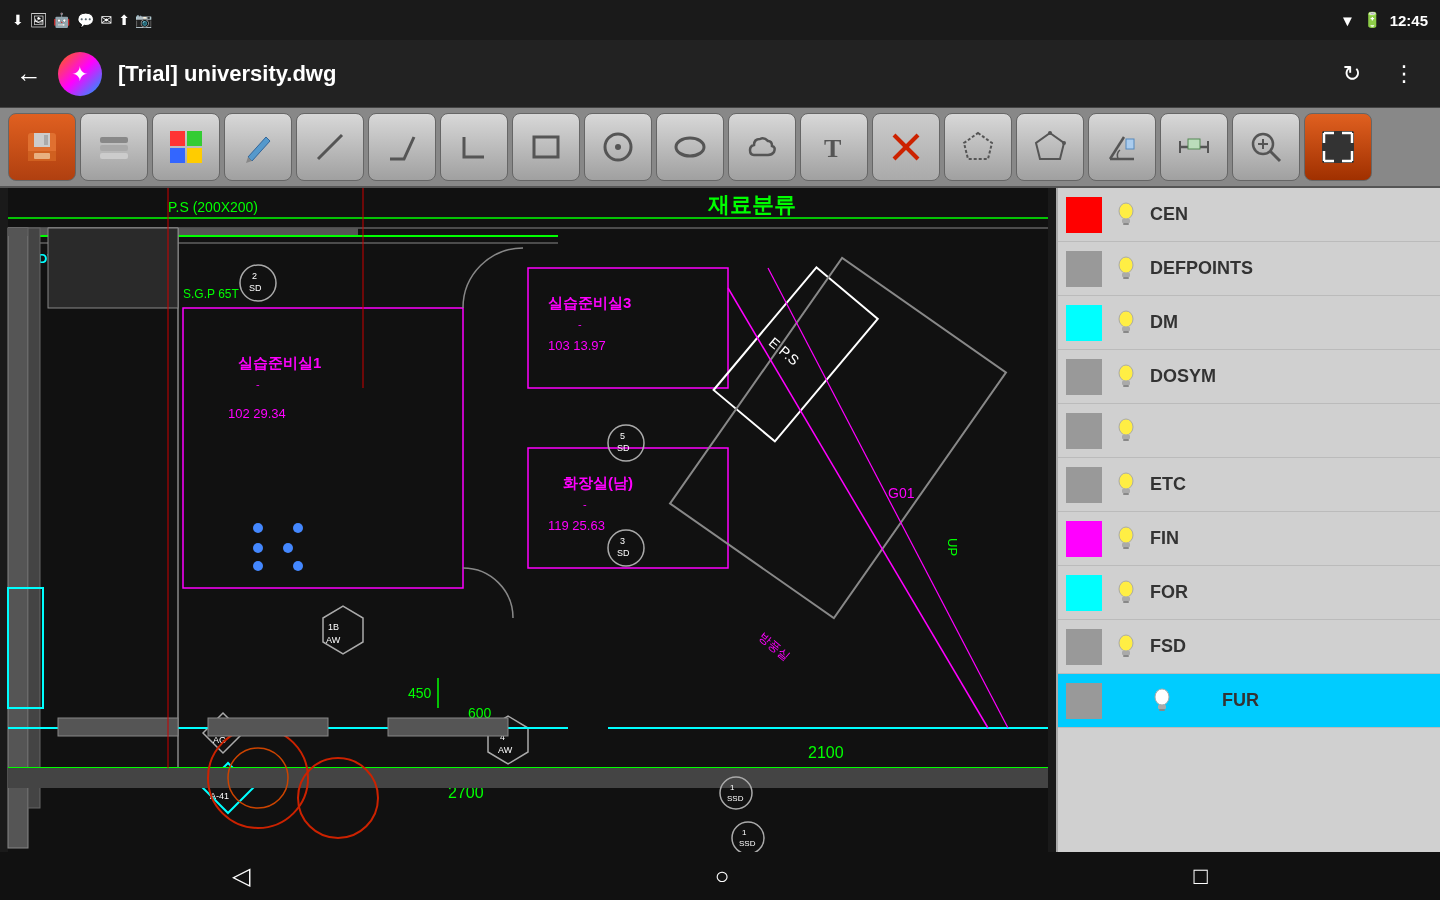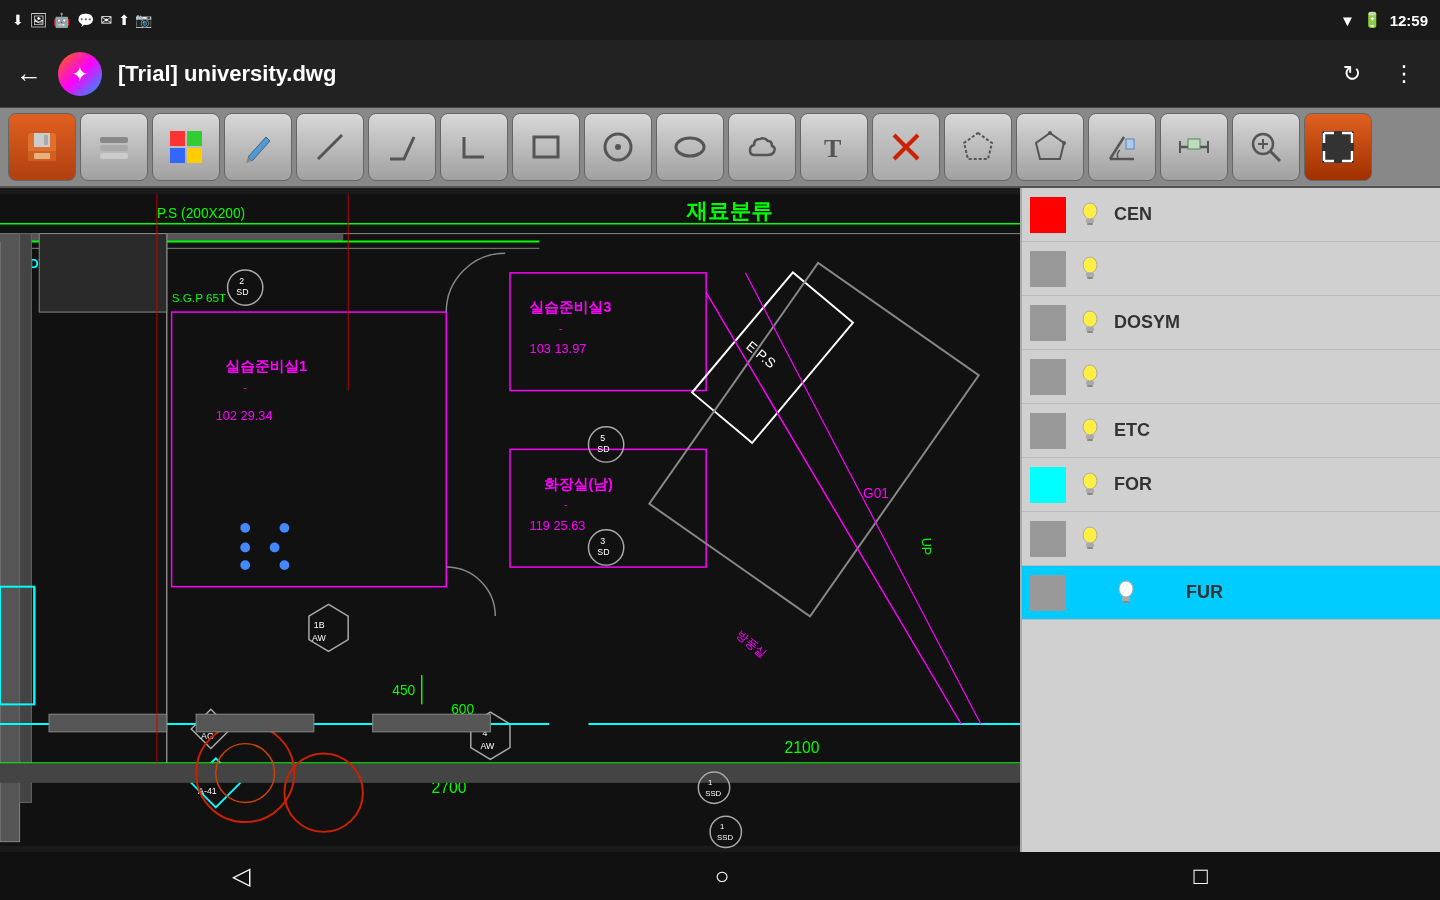--- a/index.html
+++ b/index.html
@@ -71,21 +71,21 @@
     
     #cad-canvas {
       flex: 1;
       background: #1a1a1a;
       position: relative;
       overflow: hidden;
     }
 
     
     #layer-panel {
-      width: 420px;
+      width: 384px;
       background: #d0d0d0;
       overflow-y: auto;
       border-left: 2px solid #aaa;
     }
     .layer-item {
       display: flex;
       align-items: center;
       height: 54px;
       border-bottom: 1px solid #bbb;
       padding: 0 8px;
@@ -137,21 +137,21 @@
     <span>🖼</span>
     <span>🤖</span>
     <span>💬</span>
     <span>✉</span>
     <span>⬆</span>
     <span>📷</span>
   </div>
   <div class="status-right">
     <span>▼</span>
     <span>🔋</span>
-    <span>12:59</span>
+    <span>12:45</span>
   </div>
 </div>
 
 <div id="title-bar">
   <div style="color:white;font-size:26px;cursor:pointer;">←</div>
   <div style="width:44px;height:44px;background:linear-gradient(135deg,#ff6600,#ff00ff,#00aaff);border-radius:50%;display:flex;align-items:center;justify-content:center;font-size:20px;color:white;">✦</div>
   <div class="title-text">[Trial] university.dwg</div>
   <div class="title-actions">
     <div class="title-icon-btn">↻</div>
     <div class="title-icon-btn">⋮</div>
@@ -456,20 +456,32 @@
         </div>
         <div class="layer-item">
           <div class="layer-color-box" style="background: rgb(153, 153, 153);"></div>
           <div class="layer-bulb" style="color: rgb(255, 221, 0);">
             <svg width="24" height="28" viewBox="0 0 24 28">
               <ellipse cx="12" cy="10" rx="7" ry="8" fill="#ffee44" stroke="#aaa" stroke-width="1"></ellipse>
               <rect x="8" y="18" width="8" height="4" rx="1" fill="#aaa"></rect>
               <rect x="9" y="22" width="6" height="2" rx="1" fill="#888"></rect>
             </svg>
           </div>
+          <div class="layer-name">DEFPOINTS</div>
+        </div>
+        <div class="layer-item">
+          <div class="layer-color-box" style="background: rgb(0, 255, 255);"></div>
+          <div class="layer-bulb" style="color: rgb(255, 221, 0);">
+            <svg width="24" height="28" viewBox="0 0 24 28">
+              <ellipse cx="12" cy="10" rx="7" ry="8" fill="#ffee44" stroke="#aaa" stroke-width="1"></ellipse>
+              <rect x="8" y="18" width="8" height="4" rx="1" fill="#aaa"></rect>
+              <rect x="9" y="22" width="6" height="2" rx="1" fill="#888"></rect>
+            </svg>
+          </div>
+          <div class="layer-name">DM</div>
         </div>
         <div class="layer-item">
           <div class="layer-color-box" style="background: rgb(153, 153, 153);"></div>
           <div class="layer-bulb" style="color: rgb(255, 221, 0);">
             <svg width="24" height="28" viewBox="0 0 24 28">
               <ellipse cx="12" cy="10" rx="7" ry="8" fill="#ffee44" stroke="#aaa" stroke-width="1"></ellipse>
               <rect x="8" y="18" width="8" height="4" rx="1" fill="#aaa"></rect>
               <rect x="9" y="22" width="6" height="2" rx="1" fill="#888"></rect>
             </svg>
           </div>
@@ -490,39 +502,51 @@
           <div class="layer-bulb" style="color: rgb(255, 221, 0);">
             <svg width="24" height="28" viewBox="0 0 24 28">
               <ellipse cx="12" cy="10" rx="7" ry="8" fill="#ffee44" stroke="#aaa" stroke-width="1"></ellipse>
               <rect x="8" y="18" width="8" height="4" rx="1" fill="#aaa"></rect>
               <rect x="9" y="22" width="6" height="2" rx="1" fill="#888"></rect>
             </svg>
           </div>
           <div class="layer-name">ETC</div>
         </div>
         <div class="layer-item">
+          <div class="layer-color-box" style="background: rgb(255, 0, 255);"></div>
+          <div class="layer-bulb" style="color: rgb(255, 221, 0);">
+            <svg width="24" height="28" viewBox="0 0 24 28">
+              <ellipse cx="12" cy="10" rx="7" ry="8" fill="#ffee44" stroke="#aaa" stroke-width="1"></ellipse>
+              <rect x="8" y="18" width="8" height="4" rx="1" fill="#aaa"></rect>
+              <rect x="9" y="22" width="6" height="2" rx="1" fill="#888"></rect>
+            </svg>
+          </div>
+          <div class="layer-name">FIN</div>
+        </div>
+        <div class="layer-item">
           <div class="layer-color-box" style="background: rgb(0, 255, 255);"></div>
           <div class="layer-bulb" style="color: rgb(255, 221, 0);">
             <svg width="24" height="28" viewBox="0 0 24 28">
               <ellipse cx="12" cy="10" rx="7" ry="8" fill="#ffee44" stroke="#aaa" stroke-width="1"></ellipse>
               <rect x="8" y="18" width="8" height="4" rx="1" fill="#aaa"></rect>
               <rect x="9" y="22" width="6" height="2" rx="1" fill="#888"></rect>
             </svg>
           </div>
           <div class="layer-name">FOR</div>
         </div>
         <div class="layer-item">
           <div class="layer-color-box" style="background: rgb(153, 153, 153);"></div>
           <div class="layer-bulb" style="color: rgb(255, 221, 0);">
             <svg width="24" height="28" viewBox="0 0 24 28">
               <ellipse cx="12" cy="10" rx="7" ry="8" fill="#ffee44" stroke="#aaa" stroke-width="1"></ellipse>
               <rect x="8" y="18" width="8" height="4" rx="1" fill="#aaa"></rect>
               <rect x="9" y="22" width="6" height="2" rx="1" fill="#888"></rect>
             </svg>
           </div>
+          <div class="layer-name">FSD</div>
         </div>
         <div class="layer-item selected">
           <div class="layer-color-box" style="background: rgb(153, 153, 153);"></div>
           <div class="layer-bulb" style="color: rgb(255, 255, 255);">
             <svg width="24" height="28" viewBox="0 0 24 28">
               <ellipse cx="12" cy="10" rx="7" ry="8" fill="#ffffff" stroke="#aaa" stroke-width="1"></ellipse>
               <rect x="8" y="18" width="8" height="4" rx="1" fill="#aaa"></rect>
               <rect x="9" y="22" width="6" height="2" rx="1" fill="#888"></rect>
             </svg>
           </div>

